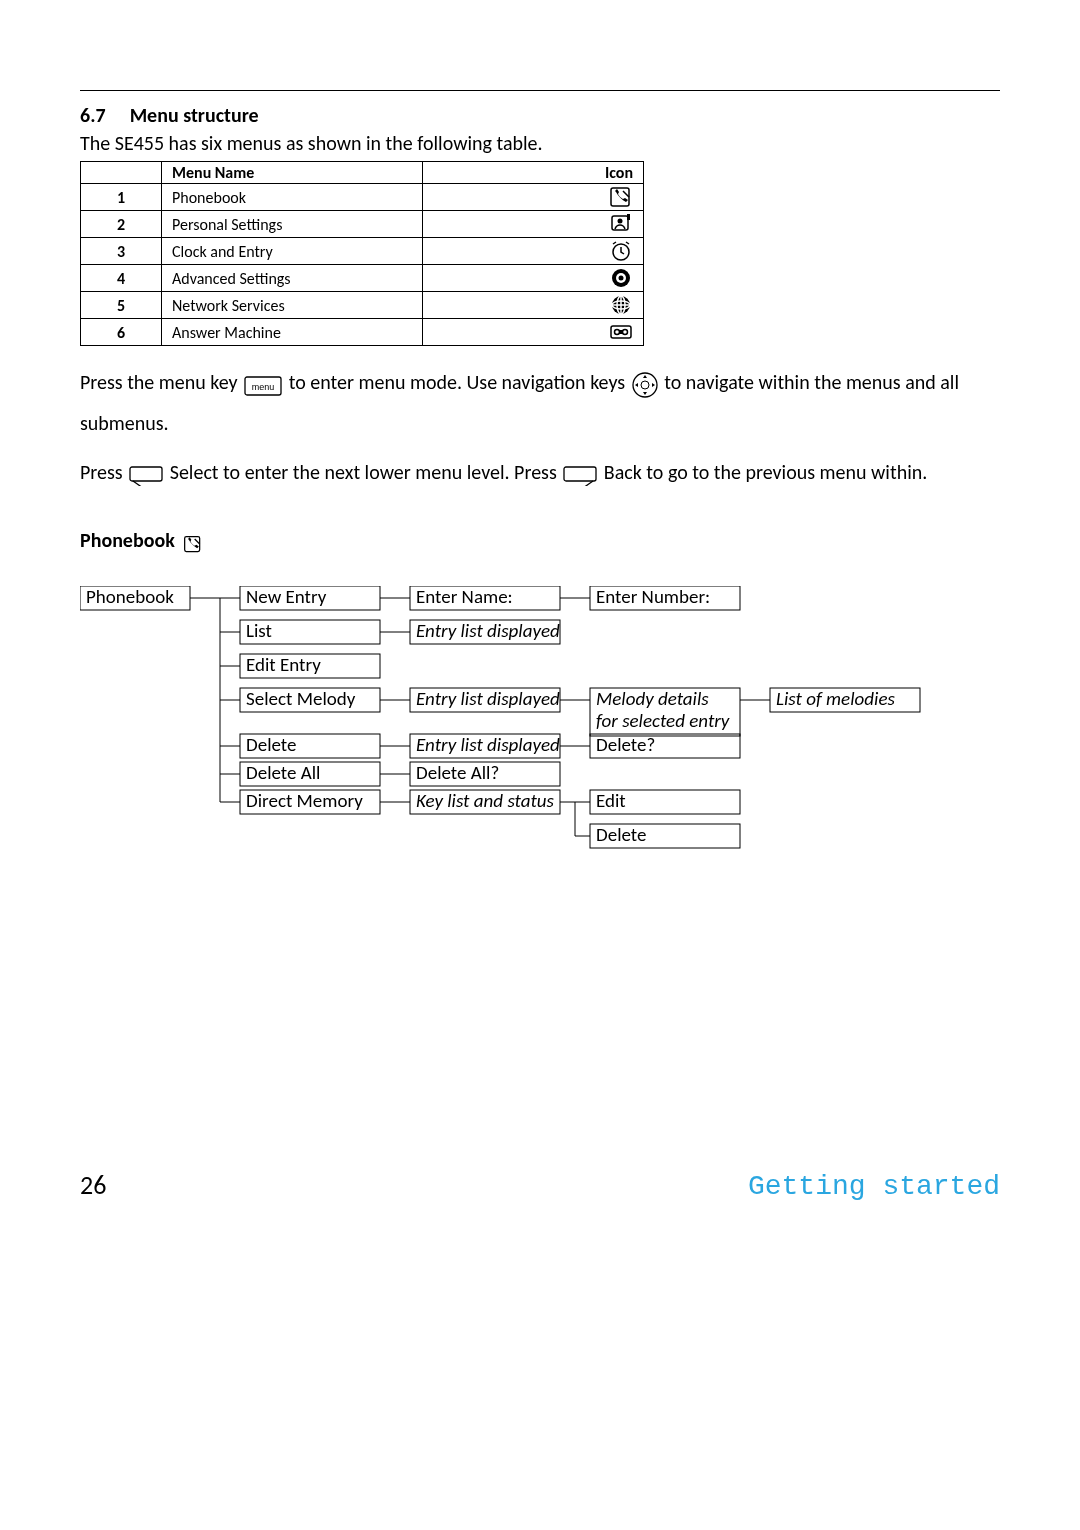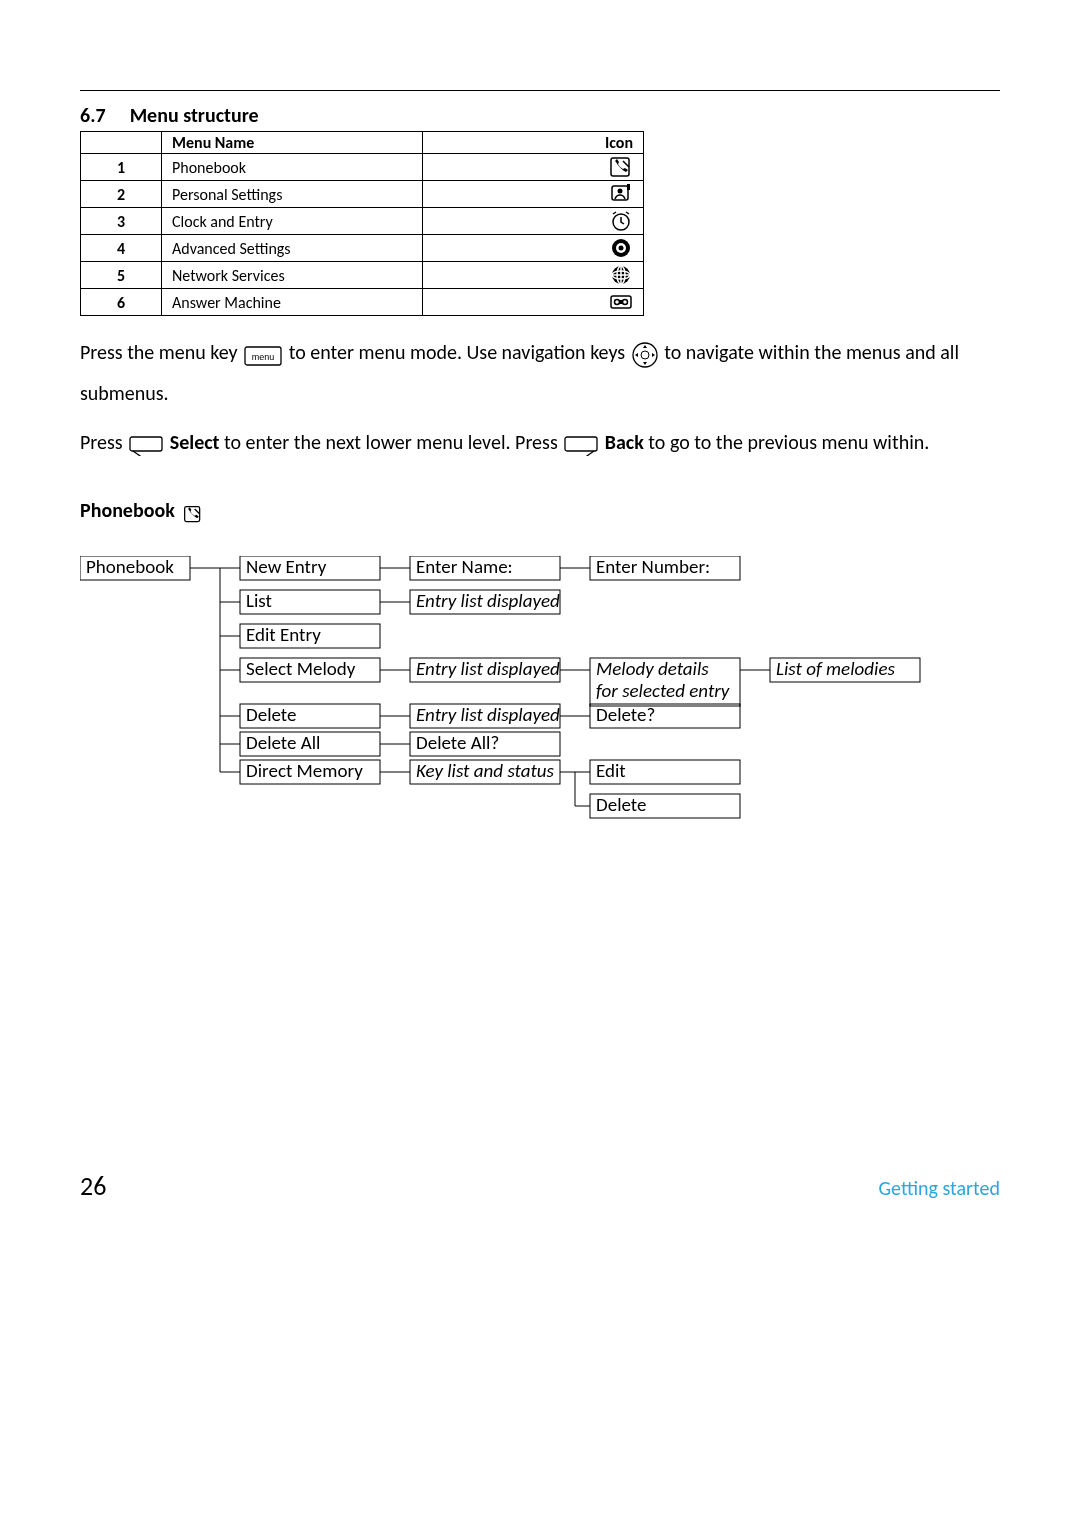--- a/index.html
+++ b/index.html
@@ -68,21 +68,21 @@
   }
   .inline-icon {
     display: inline-block;
     vertical-align: middle;
     margin: 12px 2px;
   }
   .inline-icon svg {
     vertical-align: middle;
   }
   .bold {
-    font-weight: bold;
+    font-weight: normal;
   }
   .subheading {
     font-weight: bold;
     margin-top: 18px;
   }
   .tree {
     margin-top: 10px;
   }
   .footer {
     position: absolute;
@@ -91,42 +91,44 @@
     right: 80px;
     display: flex;
     justify-content: space-between;
     align-items: baseline;
   }
   .footer .pagenum {
     font-size: 26px;
     color: #000000;
   }
   .footer .section {
-    font-size: 20px;
+    font-size: 28px;
     color: #2aa6e0;
+    font-family: Liberation Mono, monospace;
   }
   .tree svg text {
     font-family: "Gill Sans", "Gill Sans MT", Calibri, sans-serif;
     font-size: 19px;
   }
   .tree svg text.italic {
     font-style: italic;
   }
 </style>
 </head>
 <body>
 
 <div class="page">
 
   <div class="rule"></div>
 
   <p class="section-heading">
     <span class="num">6.7</span><span>Menu structure</span>
   </p>
 
+  <p class="intro">The SE455 has six menus as shown in the following table.</p>
 
   <table class="menu">
     <tbody>
         <tr>
       <th class="numcol">&nbsp;</th>
       <th class="namecol">Menu Name</th>
       <th class="iconcol">Icon</th>
     </tr>
     <tr>
       <td class="numcol">1</td>

